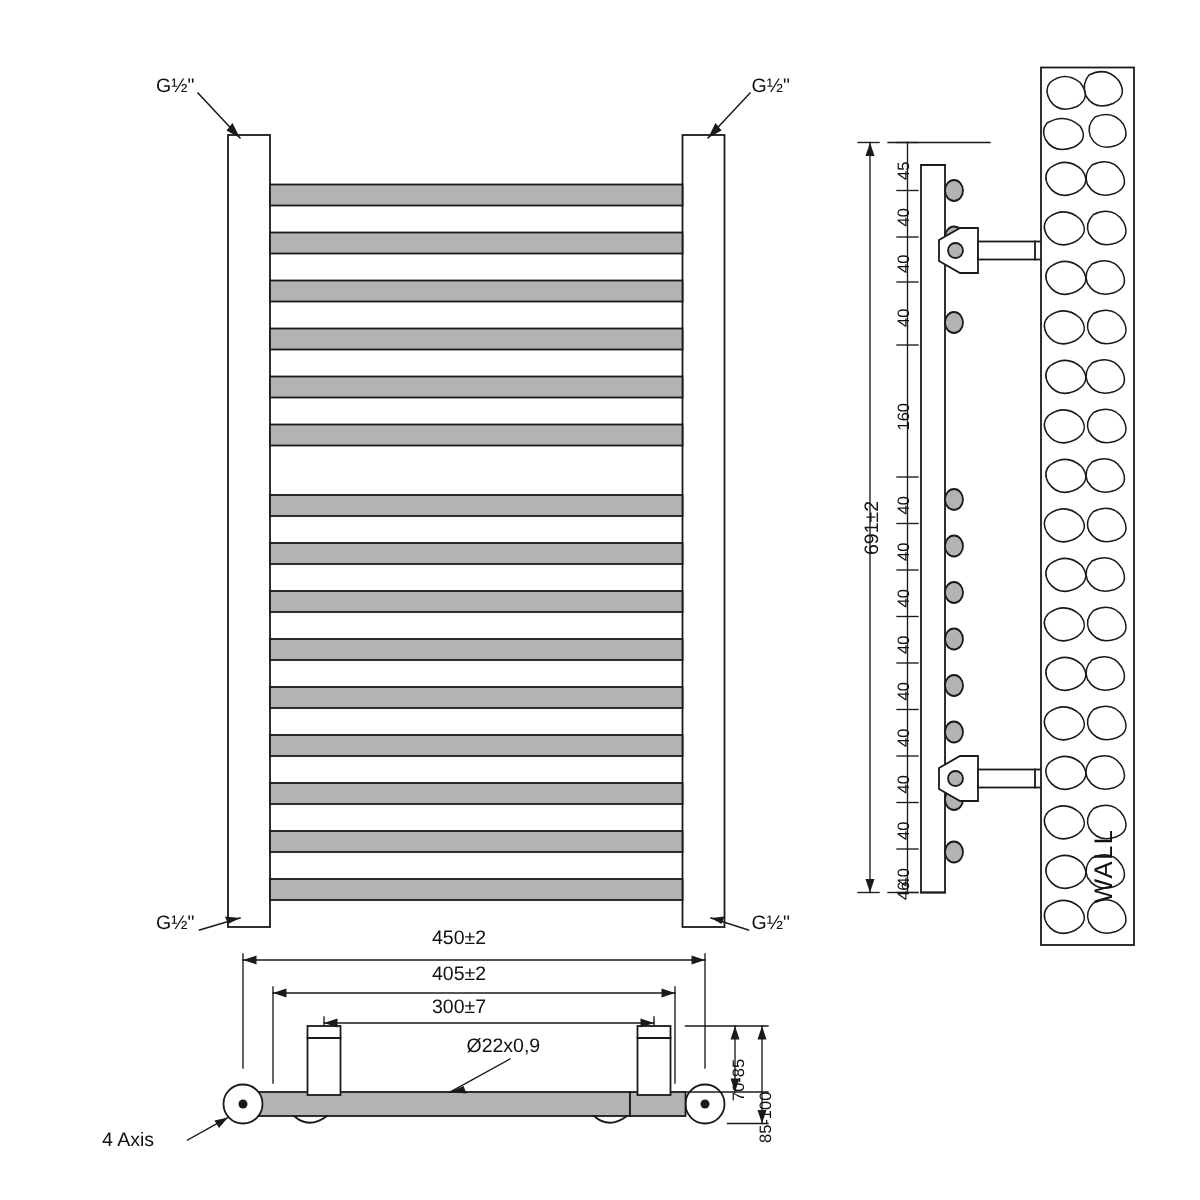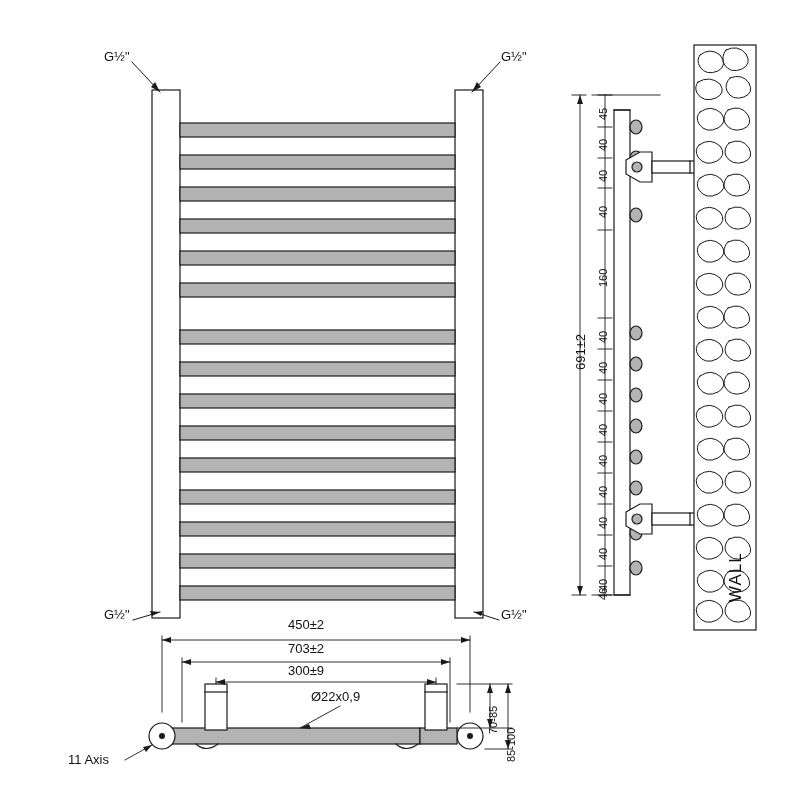--- a/index.html
+++ b/index.html
@@ -272,23 +272,23 @@
   <div class="lbl vert sm" style="left:598px; top:467px;">40</div>
   <div class="lbl vert sm" style="left:598px; top:498px;">40</div>
   <div class="lbl vert sm" style="left:598px; top:529px;">40</div>
   <div class="lbl vert sm" style="left:598px; top:560px;">40</div>
   <div class="lbl vert sm" style="left:598px; top:591px;">40</div>
   <div class="lbl vert sm" style="left:598px; top:600px;">46</div>
 
   <div class="lbl vert" style="left:727px; top:602px; font-size:17px; letter-spacing:1px;">WALL</div>
 
   <div class="lbl" style="left:288px; top:618px;">450±2</div>
-  <div class="lbl" style="left:288px; top:642px;">703±2</div>
-  <div class="lbl" style="left:288px; top:664px;">300±9</div>
+  <div class="lbl" style="left:288px; top:642px;">405±2</div>
+  <div class="lbl" style="left:288px; top:664px;">300±7</div>
 
   <div class="lbl" style="left:311px; top:690px;text-align:center;">Ø22x0,9</div>
 
   <div class="lbl vert sm" style="left:488px; top:734px;">70-85</div>
   <div class="lbl vert sm" style="left:506px; top:762px;">85-100</div>
 
-  <div class="lbl" style="left:68px; top:753px;">11 Axis</div>
+  <div class="lbl" style="left:68px; top:753px;">4 Axis</div>
 
 </div>
 
 </body></html>

